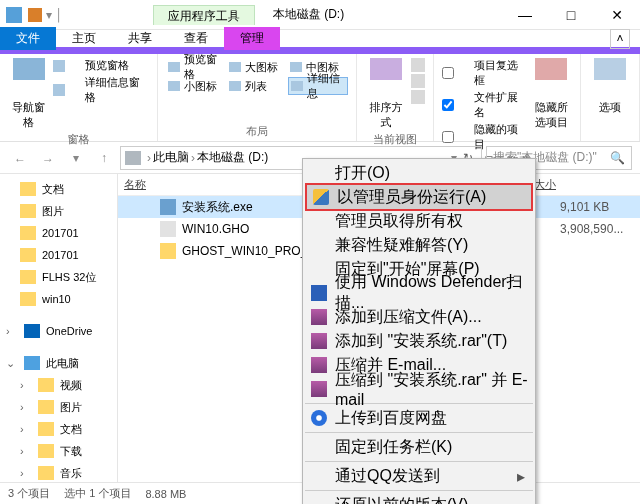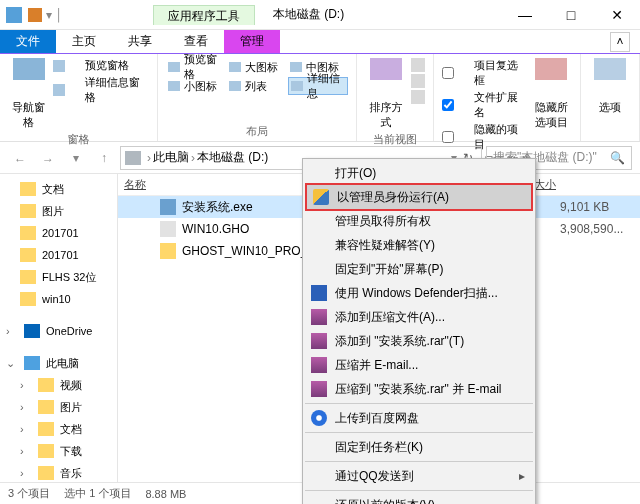--- a/index.html
+++ b/index.html
@@ -6,21 +6,21 @@
 body { width: 640px; height: 504px; overflow: hidden; background: #fff; font-size: 12px; color: #000; }
 
 .titlebar { height: 30px; display: flex; align-items: center; background: #fff; border-bottom: 1px solid #e5e5e5; }
 .titlebar .ico { width: 16px; height: 16px; background: #56a0d9; margin: 0 6px; }
 .titlebar .mini-ico { width: 14px; height: 14px; background: #d97f2a; margin-right: 4px; }
 .titlebar .tool-tab { background: #e4f9e0; padding: 2px 14px 0 14px; font-size: 12px; border: 1px solid #bfe3bd; border-bottom: none; margin-left: 90px; }
 .titlebar .title { margin-left: 18px; font-size: 12px; }
 .winbtns { margin-left: auto; display: flex; }
 .winbtns div { width: 46px; height: 30px; display: flex; align-items: center; justify-content: center; font-size: 14px; }
 
-.ribbon-tabs { height: 24px; display: flex; align-items: center; border-bottom: 1px solid #8b5cf6; }
+.ribbon-tabs { height: 24px; display: flex; align-items: center; border-bottom: 7px solid #8b5cf6; }
 .ribbon-tabs .file { background: #0678d4; color: #fff; padding: 3px 16px; font-size: 12px; }
 .ribbon-tabs .tab { padding: 3px 16px; font-size: 12px; }
 .ribbon-tabs .tab.context { background: #d946ef; }
 .ribbon-tabs .expand { margin-left: auto; margin-right: 10px; width: 20px; height: 20px; border: 1px solid #ccc; display: flex; align-items: center; justify-content: center; }
 
 .ribbon { height: 88px; display: flex; background: #fff; border-bottom: 1px solid #e1e1e1; }
 .group { display: flex; flex-direction: column; align-items: center; padding: 4px 8px 0 8px; border-right: 1px solid #e8e8e8; }
 .group .body { display: flex; gap: 4px; flex: 1; }
 .group .label { color: #666; font-size: 11px; padding: 2px 0; }
 .vbtn { width: 42px; display: flex; flex-direction: column; align-items: center; gap: 20px; }
@@ -57,21 +57,21 @@
 .rows .row .name { width: 210px; display: flex; align-items: center; gap: 6px; padding-left: 10px; margin-left: 32px; }
 .rows .row .date { width: 120px; color: #555; }
 .rows .row .type { width: 80px; color: #555; }
 .rows .row .size { width: 80px; color: #555; text-align: left; }
 .rows .row.sel { background: #cde8ff; }
 .rows .row .fic { width: 16px; height: 16px; background: #e2e2e2; }
 .rows .row .fic.exe { background: #6aa0cf; }
 .rows .row .fic.fold { background: #ffd76a; }
 
 .ctxmenu { position: absolute; left: 302px; top: 158px; width: 234px; background: #f2f2f2; border: 1px solid #b7b7b7; box-shadow: 2px 2px 4px rgba(0,0,0,0.3); padding: 2px; z-index: 10; }
-.ctxmenu .item { height: 24px; display: flex; align-items: center; padding-left: 30px; font-size: 12px; position: relative; }
+.ctxmenu .item { height: 24px; display: flex; align-items: center; padding-left: 30px; font-size: 16px; position: relative; }
 .ctxmenu .item.hl { background: #d2d2d2; border: 2px solid #e3393c; margin: -2px 0; height: 28px; }
 .ctxmenu .item .mi { position: absolute; left: 6px; width: 16px; height: 16px; }
 .ctxmenu .item .arrow { margin-left: auto; margin-right: 8px; color: #555; }
 .ctxmenu hr { border: none; border-top: 1px solid #ccc; margin: 2px 0; }
 .shield { background: linear-gradient(135deg,#f5c03b 50%,#3a78c0 50%); border-radius: 2px; }
 .rar { background: linear-gradient(#b75ca7,#7a3b7a); }
 .baidu { background: radial-gradient(#fff 20%,#2a6fdb 30%); border-radius: 50%; }
 
 .status { height: 22px; display: flex; align-items: center; padding: 0 8px; gap: 14px; font-size: 11px; color: #555; border-top: 1px solid #e5e5e5; }
 </style>

